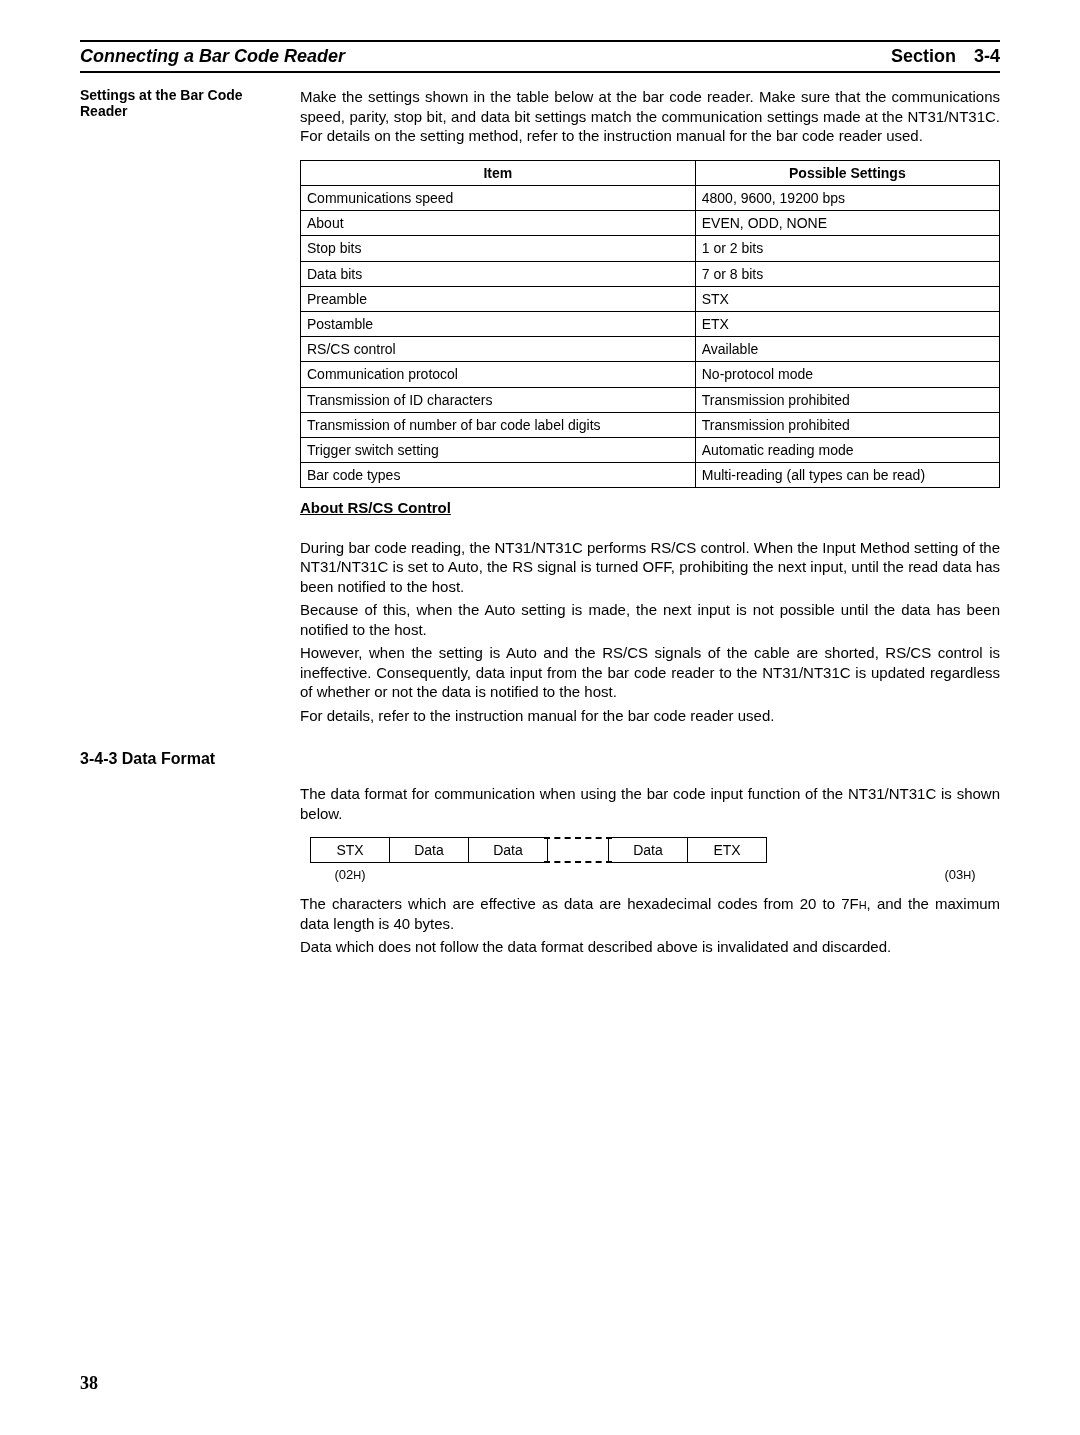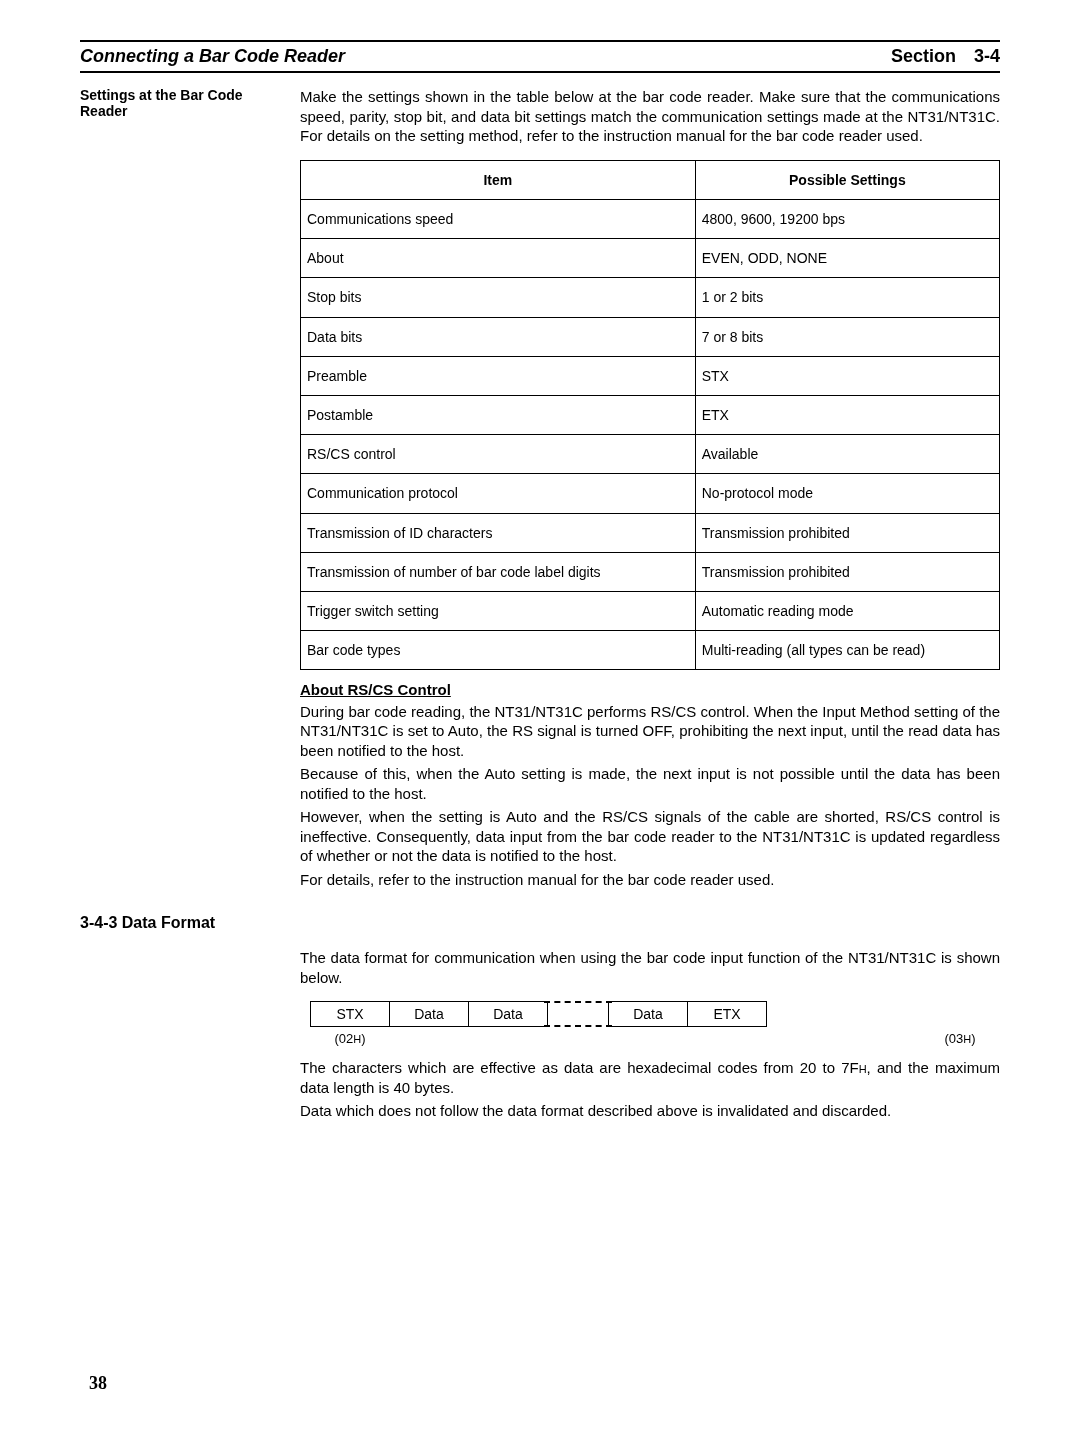--- a/index.html
+++ b/index.html
@@ -48,33 +48,33 @@
     .right-col { flex: 1; }
     .para { text-align: justify; margin-bottom: 4px; }
     .settings-table {
       border-collapse: collapse;
       width: 100%;
       margin-top: 14px;
       font-size: 14px;
     }
     .settings-table th, .settings-table td {
       border: 1px solid #000;
-      padding: 10px 6px;
+      padding: 3px 6px;
       text-align: left;
       vertical-align: top;
     }
     .settings-table th {
       font-weight: bold;
       text-align: center;
     }
     .subhead {
       font-weight: bold;
       text-decoration: underline;
       margin-top: 10px;
-      margin-bottom: 2px;
+      margin-bottom: 20px;
     }
     .body-block .para { text-align: justify; }
     .section-heading {
       font-size: 16px;
       font-weight: bold;
       margin: 20px 0 14px 0;
     }
     .data-format-box {
       display: flex;
       align-items: center;
@@ -105,21 +105,21 @@
       display: flex;
       margin: 1px 0 10px 10px;
       font-size: 13px;
     }
     .df-hex-left { width: 80px; text-align: center; }
     .df-hex-right { margin-left: auto; width: 80px; text-align: center; }
     .small-h { font-size: 11px; }
     .page-num {
       position: absolute;
       bottom: 40px;
-      left: 89px;
+      left: 80px;
       font-weight: bold;
       font-size: 18px;
       font-family: 'Times New Roman', serif;
     }
   </style>
 </head>
 <body>
 
 <div class="header-row">
   <div class="header-left">Connecting a Bar Code Reader</div>

